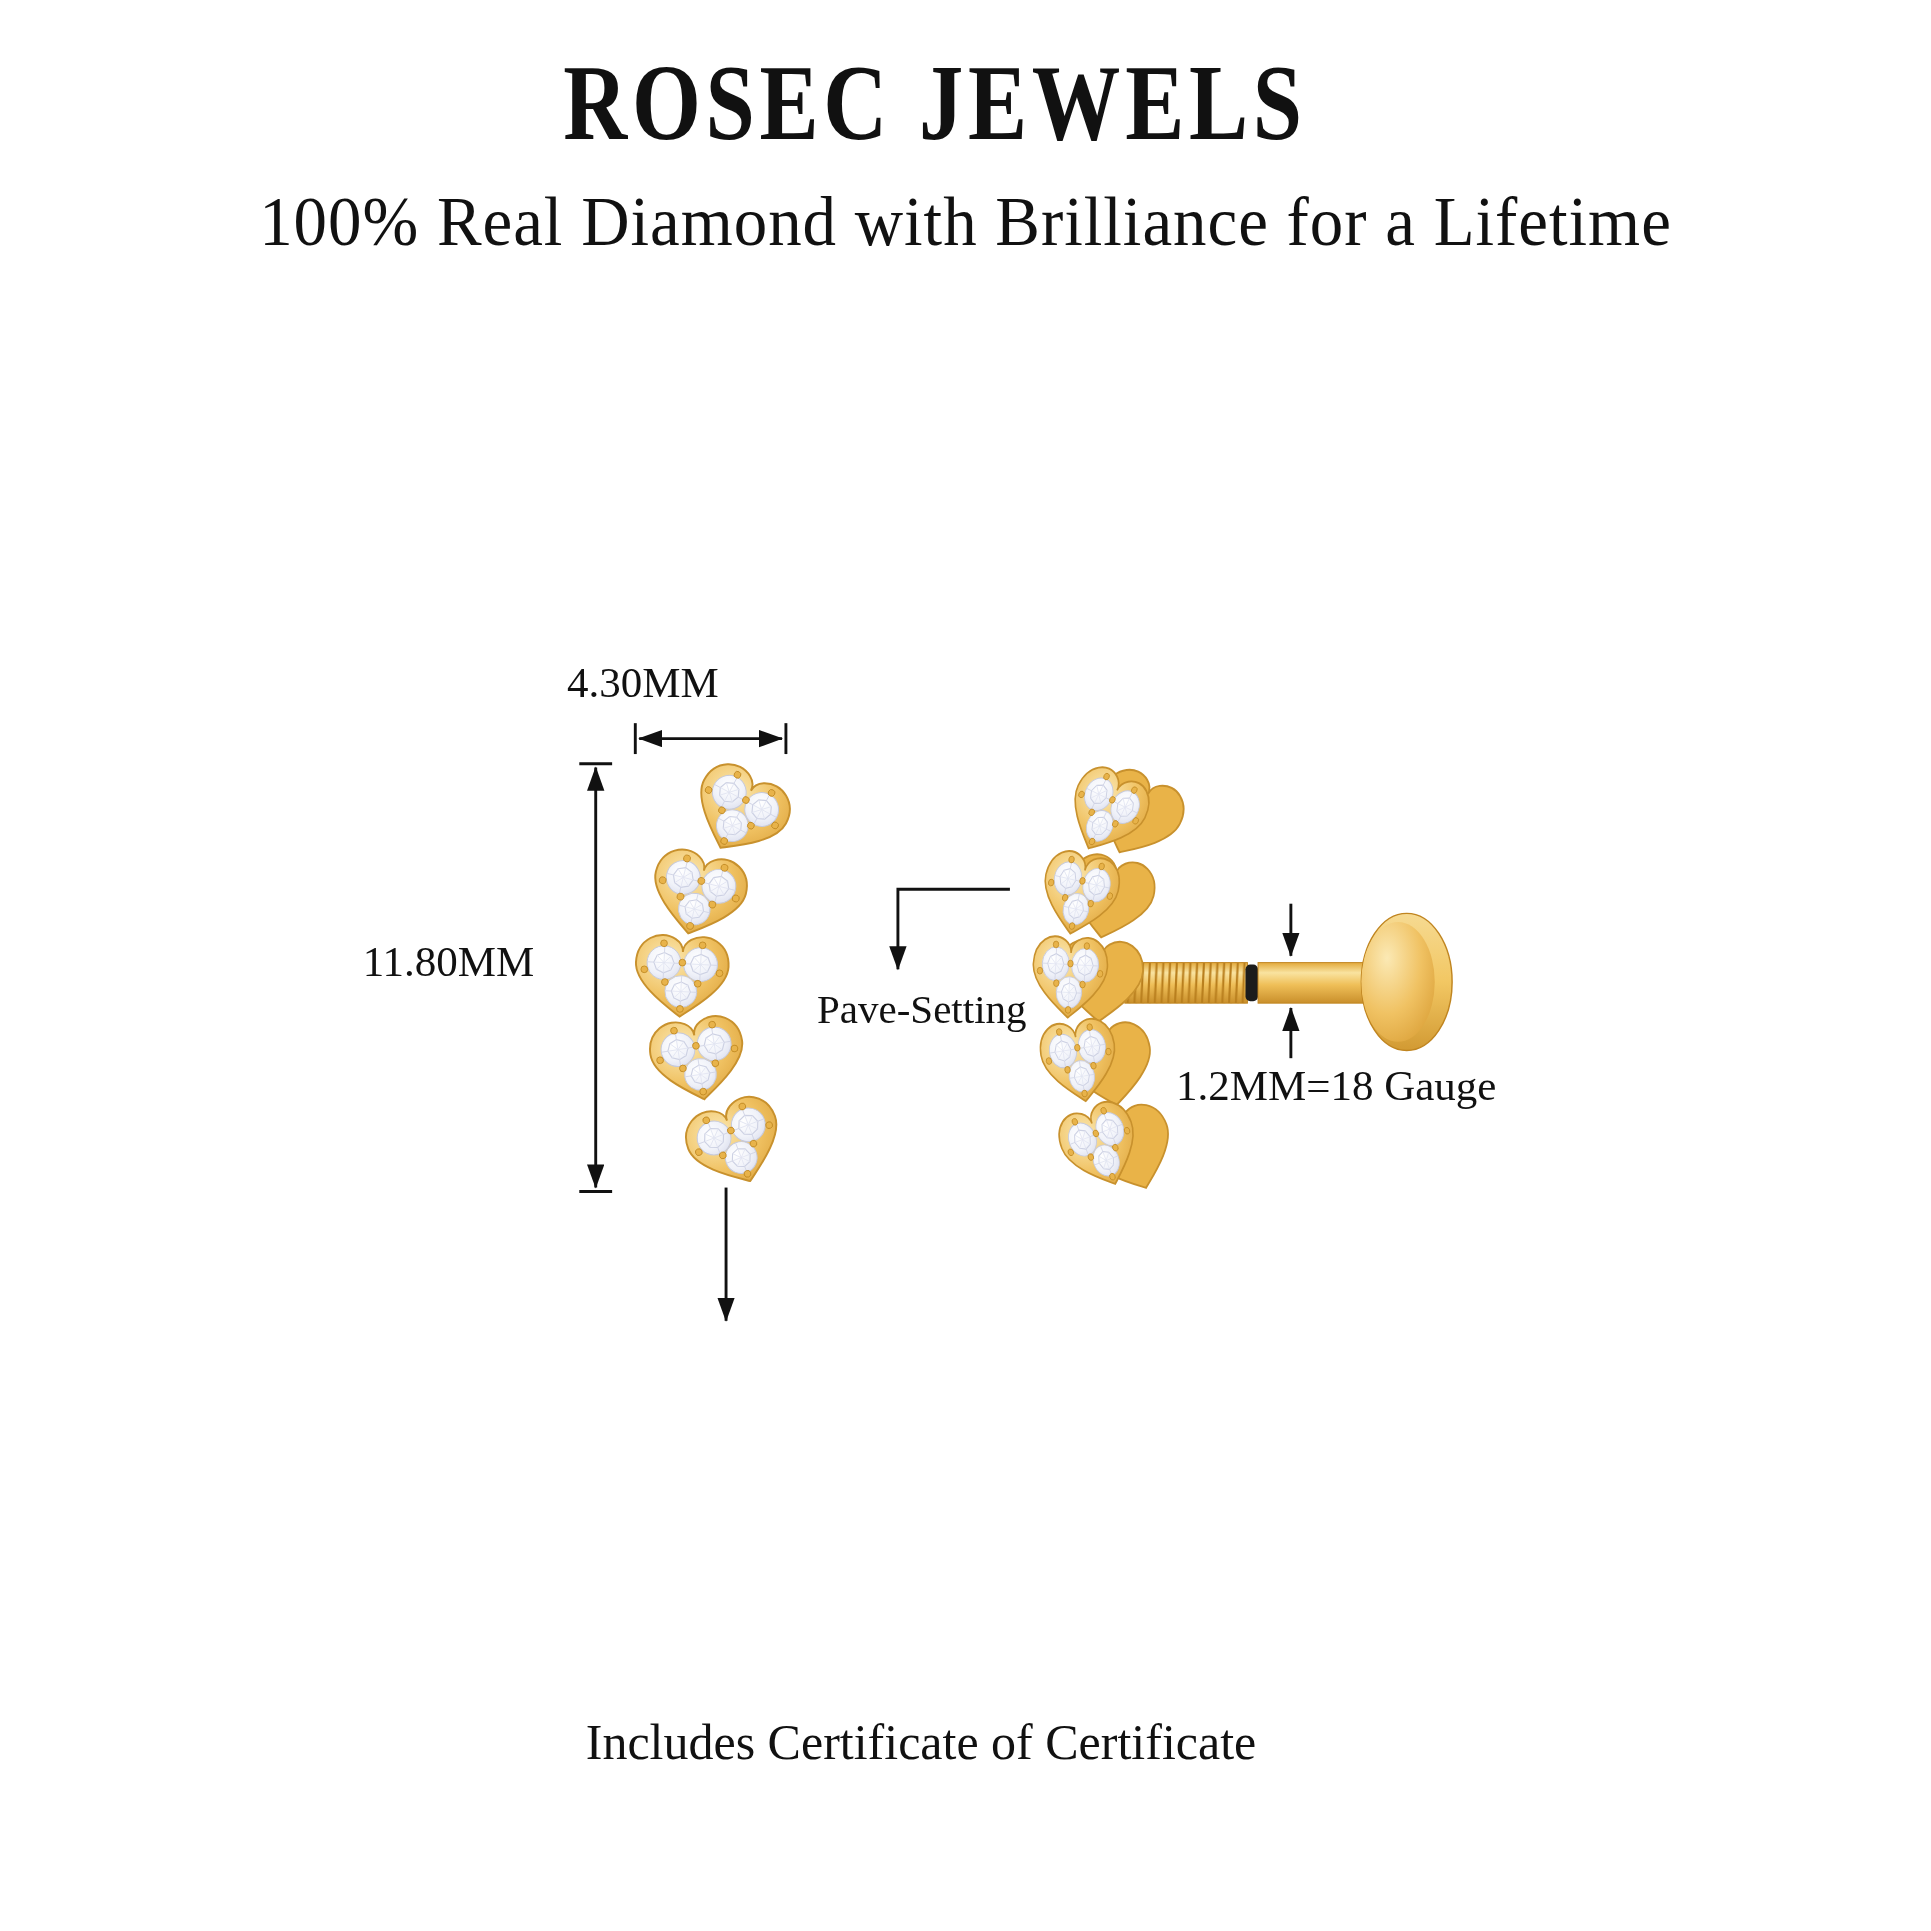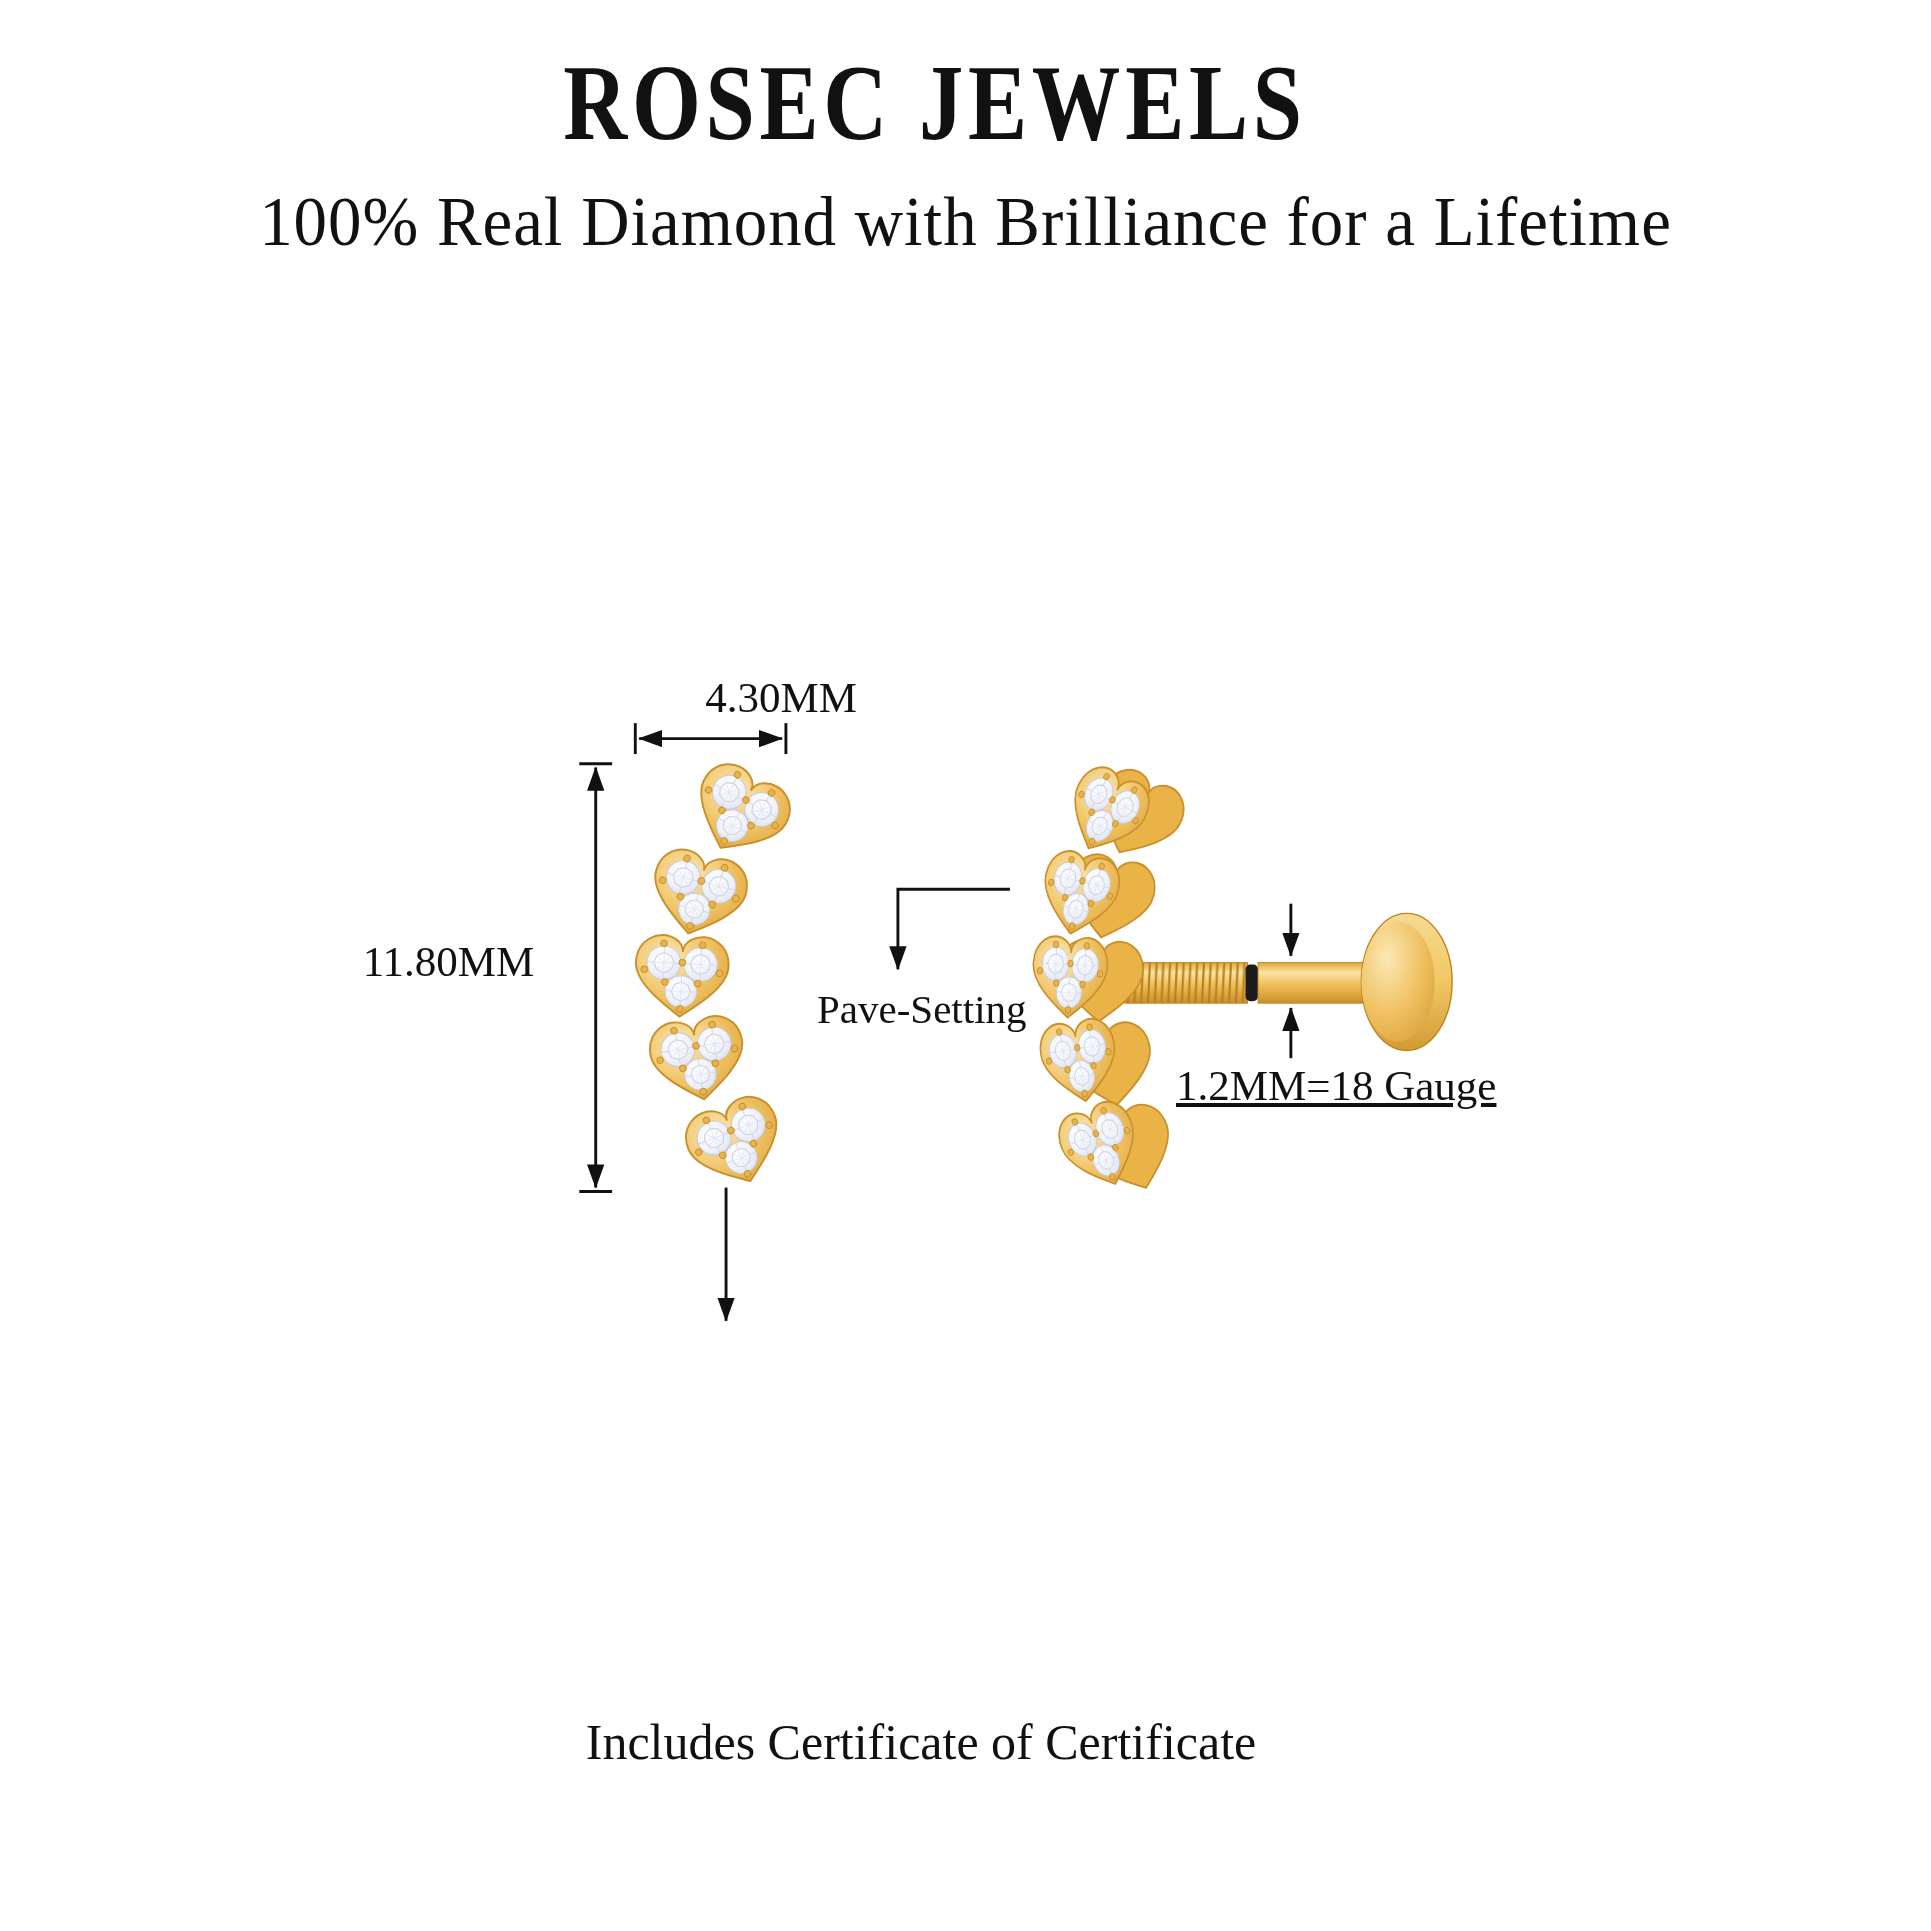--- a/index.html
+++ b/index.html
@@ -12,24 +12,24 @@
     left:404px;top:44px;width:1062px;text-align:center;
     font-size:108px;font-weight:700;letter-spacing:5.8px;line-height:1.1;
     transform:scaleX(0.82);transform-origin:50% 50%;white-space:nowrap;
   }
   .tagline{
     left:0;top:185px;width:1931px;text-align:center;
     font-size:69px;font-weight:400;letter-spacing:1px;line-height:1.1;
     transform:scaleX(0.97);transform-origin:50% 50%;white-space:nowrap;
   }
   .dim-label{font-size:43px;font-weight:400;white-space:nowrap;line-height:1;}
-  .width-label{left:567px;top:676px;width:290px;text-align:right;}
+  .width-label{left:567px;top:661px;width:290px;text-align:left;}
   .height-label{left:319px;top:940px;width:259px;text-align:center;}
   .pave-label{left:817px;top:989px;font-size:41px;}
-  .gauge-label{left:1176px;top:1064px;font-size:43px;text-decoration:underline;}
+  .gauge-label{left:1176px;top:1064px;font-size:43px;}
   .stone-note{left:529px;top:1325px;font-size:41px;line-height:44px;white-space:nowrap;}
   .footer-note{
     left:438px;top:1715px;width:966px;text-align:center;
     font-size:50px;line-height:1.1;white-space:nowrap;
   }
   svg.diagram{position:absolute;left:0;top:0;width:1931px;height:1931px;}
 </style>
 </head>
 <body>
 

